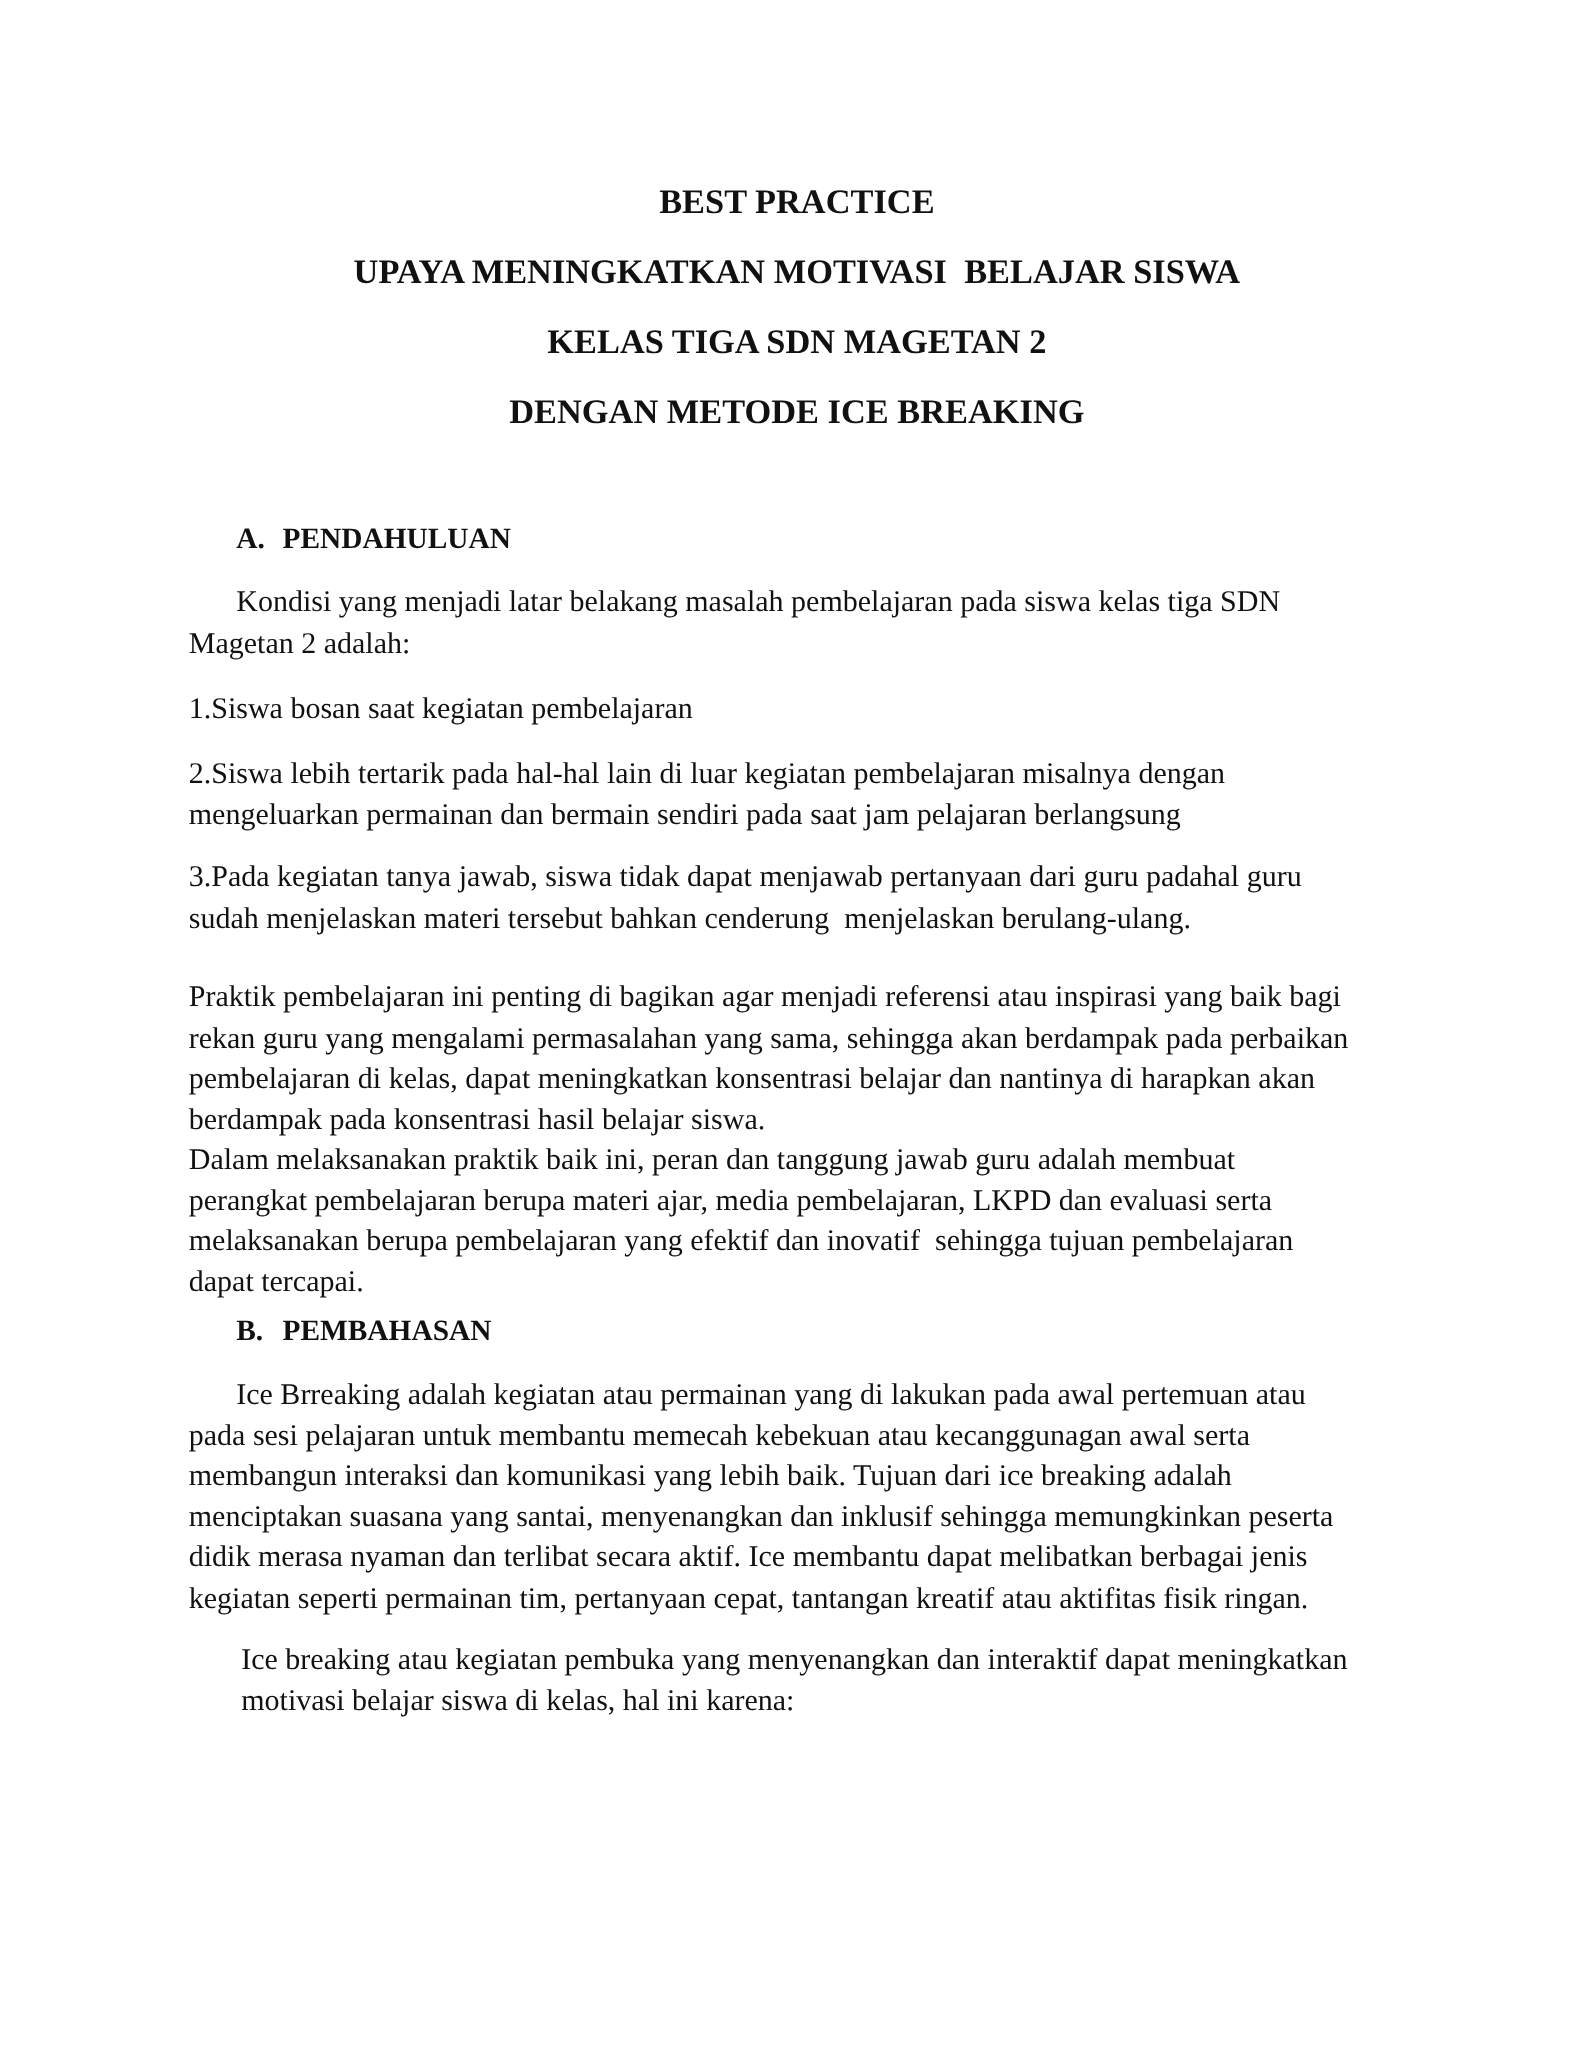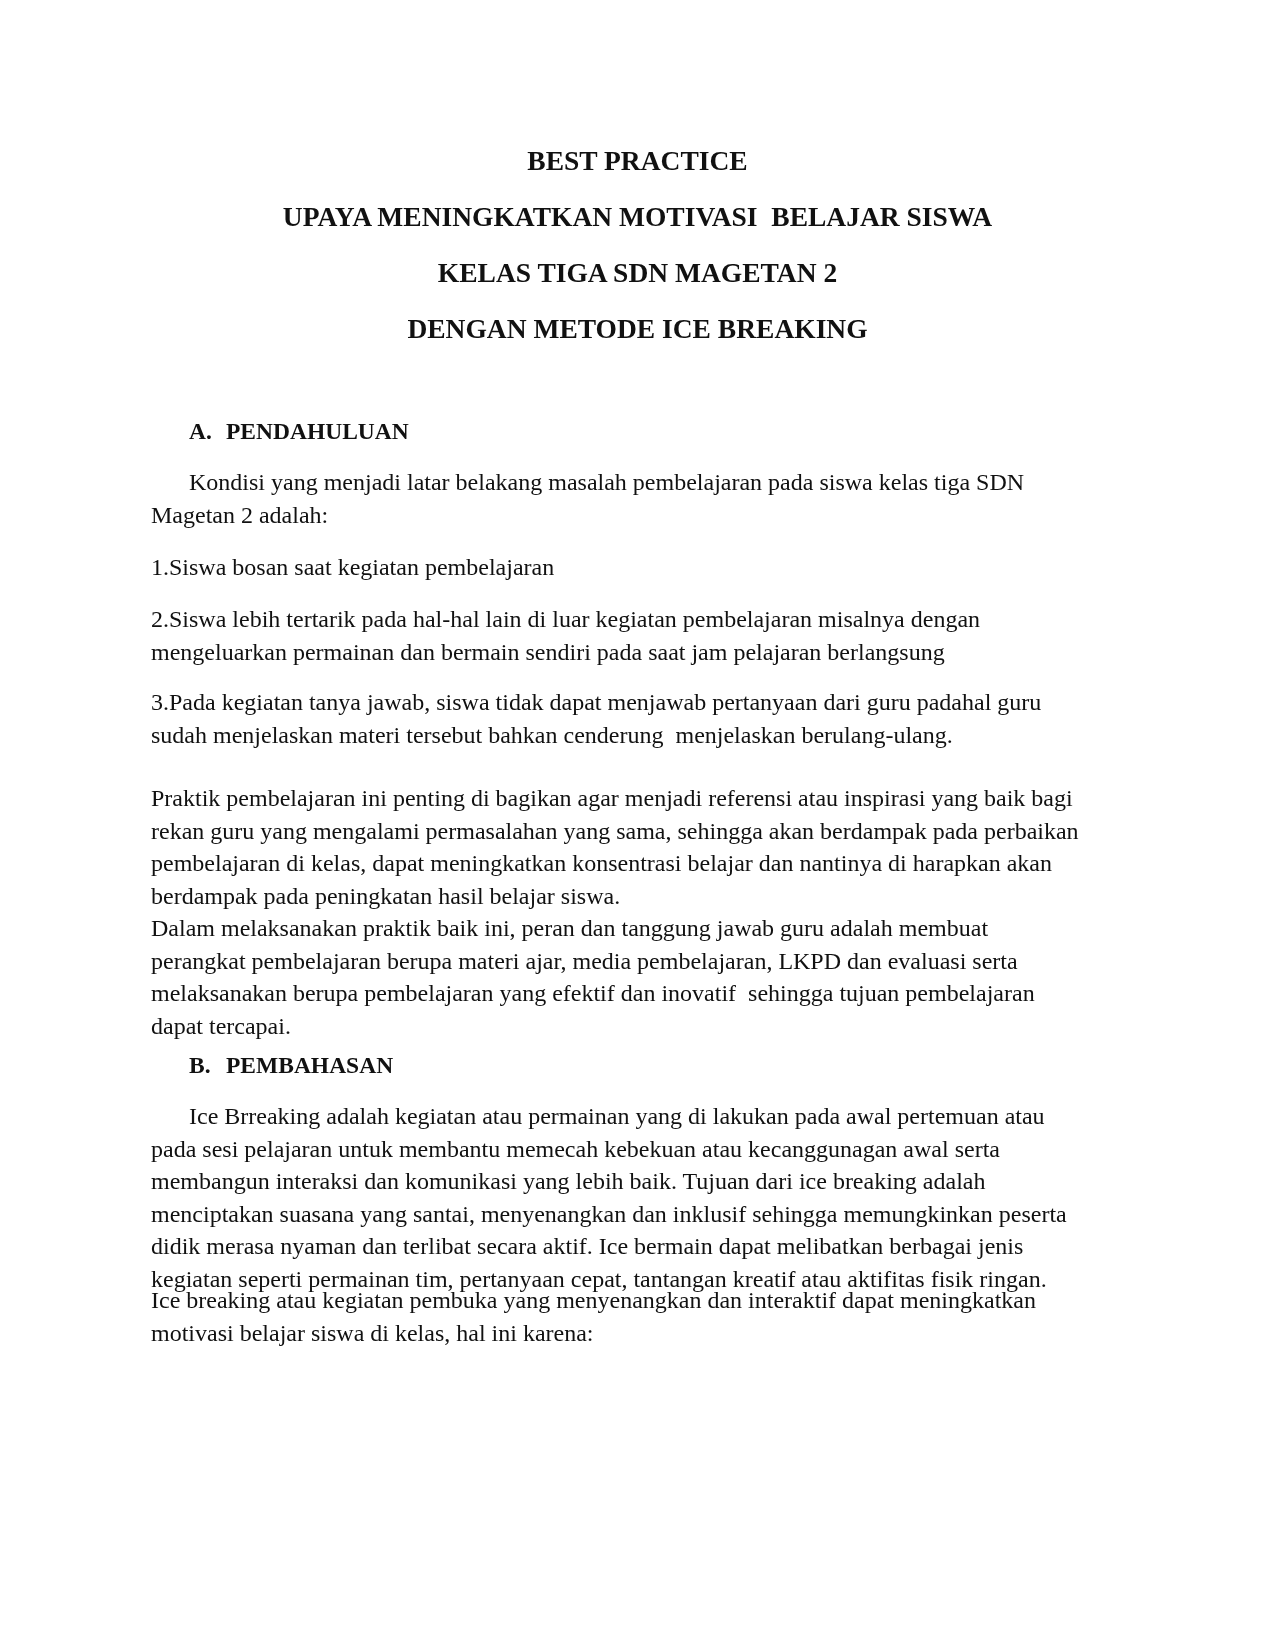--- a/index.html
+++ b/index.html
@@ -97,38 +97,38 @@
 
   <p class="para" style="top:686px;">
     <span class="line">3.Pada kegiatan tanya jawab, siswa tidak dapat menjawab pertanyaan dari guru padahal guru</span>
     <span class="line">sudah menjelaskan materi tersebut bahkan cenderung  menjelaskan berulang-ulang.</span>
   </p>
 
   <p class="para" style="top:782px;">
     <span class="line">Praktik pembelajaran ini penting di bagikan agar menjadi referensi atau inspirasi yang baik bagi</span>
     <span class="line">rekan guru yang mengalami permasalahan yang sama, sehingga akan berdampak pada perbaikan</span>
     <span class="line">pembelajaran di kelas, dapat meningkatkan konsentrasi belajar dan nantinya di harapkan akan</span>
-    <span class="line">berdampak pada peningkatan hasil belajar siswa.</span>
+    <span class="line">berdampak pada konsentrasi hasil belajar siswa.</span>
     <span class="line">Dalam melaksanakan praktik baik ini, peran dan tanggung jawab guru adalah membuat</span>
     <span class="line">perangkat pembelajaran berupa materi ajar, media pembelajaran, LKPD dan evaluasi serta</span>
     <span class="line">melaksanakan berupa pembelajaran yang efektif dan inovatif  sehingga tujuan pembelajaran</span>
     <span class="line">dapat tercapai.</span>
   </p>
 
   <h2 class="section-heading" style="top:1051px;">
     <span class="num">B.</span><span>PEMBAHASAN</span>
   </h2>
 
   <p class="para" style="top:1100px;">
     <span class="line indent">Ice Brreaking adalah kegiatan atau permainan yang di lakukan pada awal pertemuan atau</span>
     <span class="line">pada sesi pelajaran untuk membantu memecah kebekuan atau kecanggunagan awal serta</span>
     <span class="line">membangun interaksi dan komunikasi yang lebih baik. Tujuan dari ice breaking adalah</span>
     <span class="line">menciptakan suasana yang santai, menyenangkan dan inklusif sehingga memungkinkan peserta</span>
-    <span class="line">didik merasa nyaman dan terlibat secara aktif. Ice bermain dapat melibatkan berbagai jenis</span>
+    <span class="line">didik merasa nyaman dan terlibat secara aktif. Ice membantu dapat melibatkan berbagai jenis</span>
     <span class="line">kegiatan seperti permainan tim, pertanyaan cepat, tantangan kreatif atau aktifitas fisik ringan.</span>
   </p>
 
-  <p class="para" style="top:1284px;">
+  <p class="para" style="top:1312px;margin-left:42px;">
     <span class="line">Ice breaking atau kegiatan pembuka yang menyenangkan dan interaktif dapat meningkatkan</span>
     <span class="line">motivasi belajar siswa di kelas, hal ini karena:</span>
   </p>
 
 </div>
 
 </body></html>

